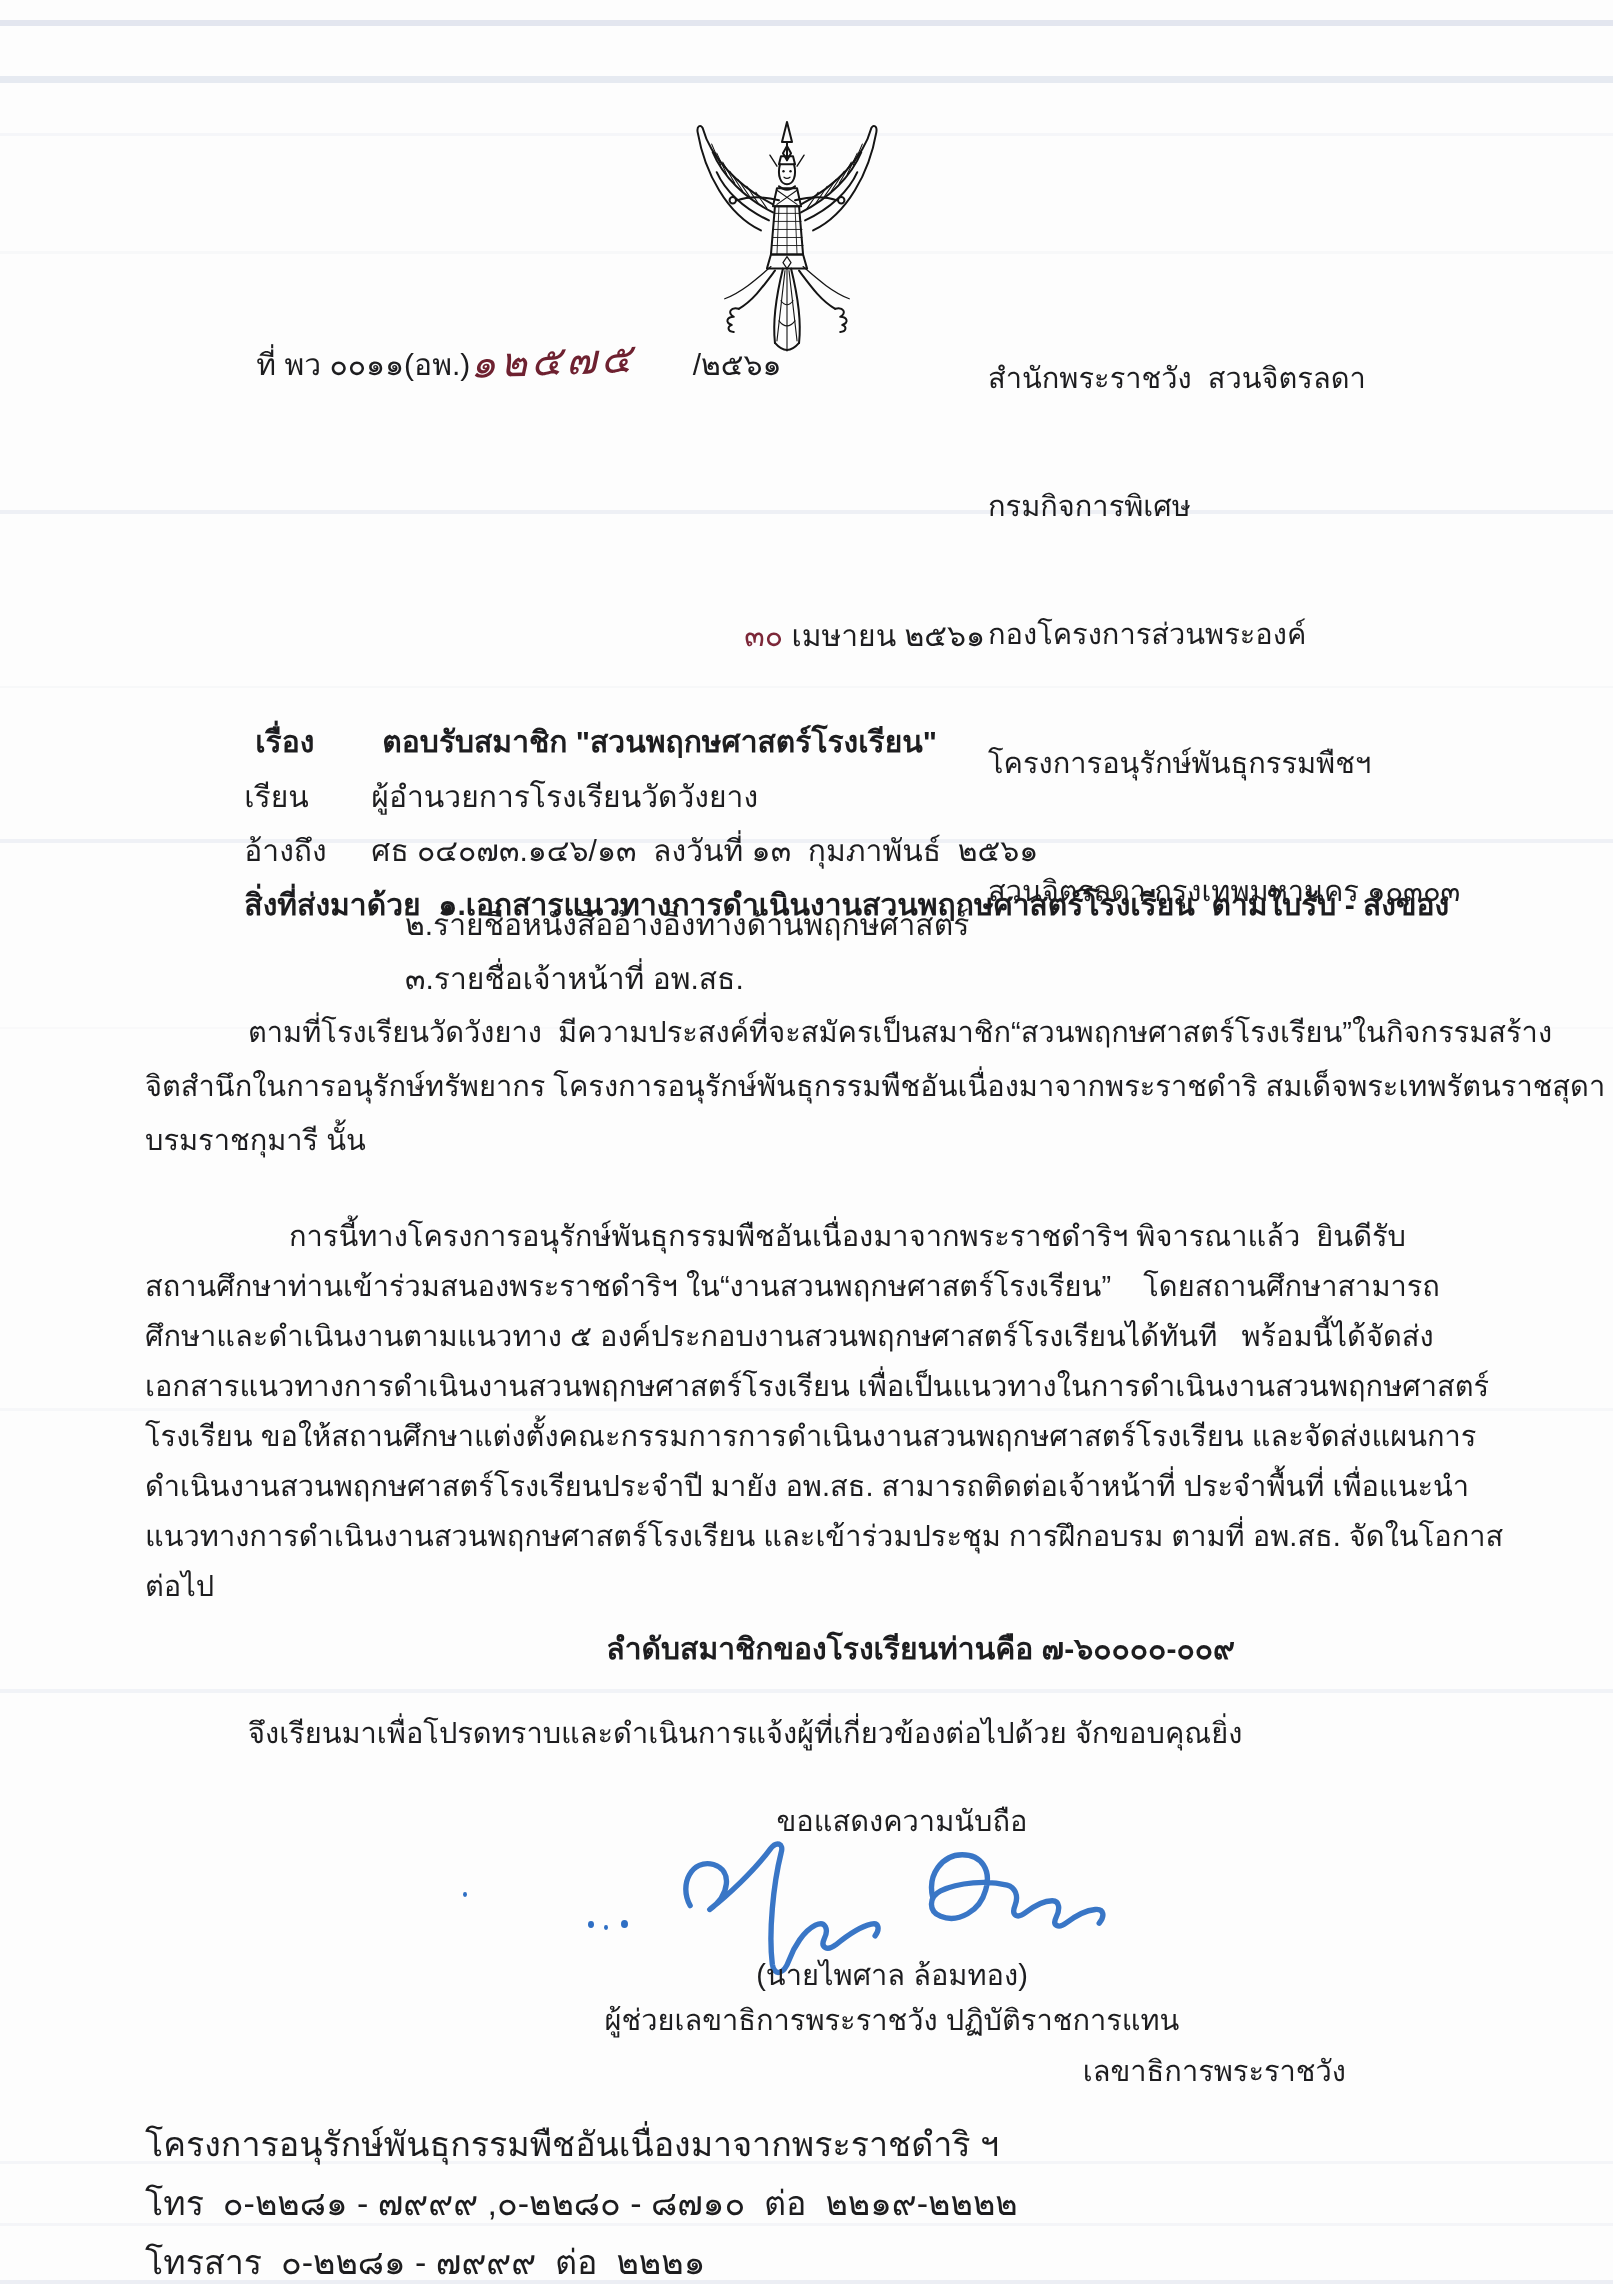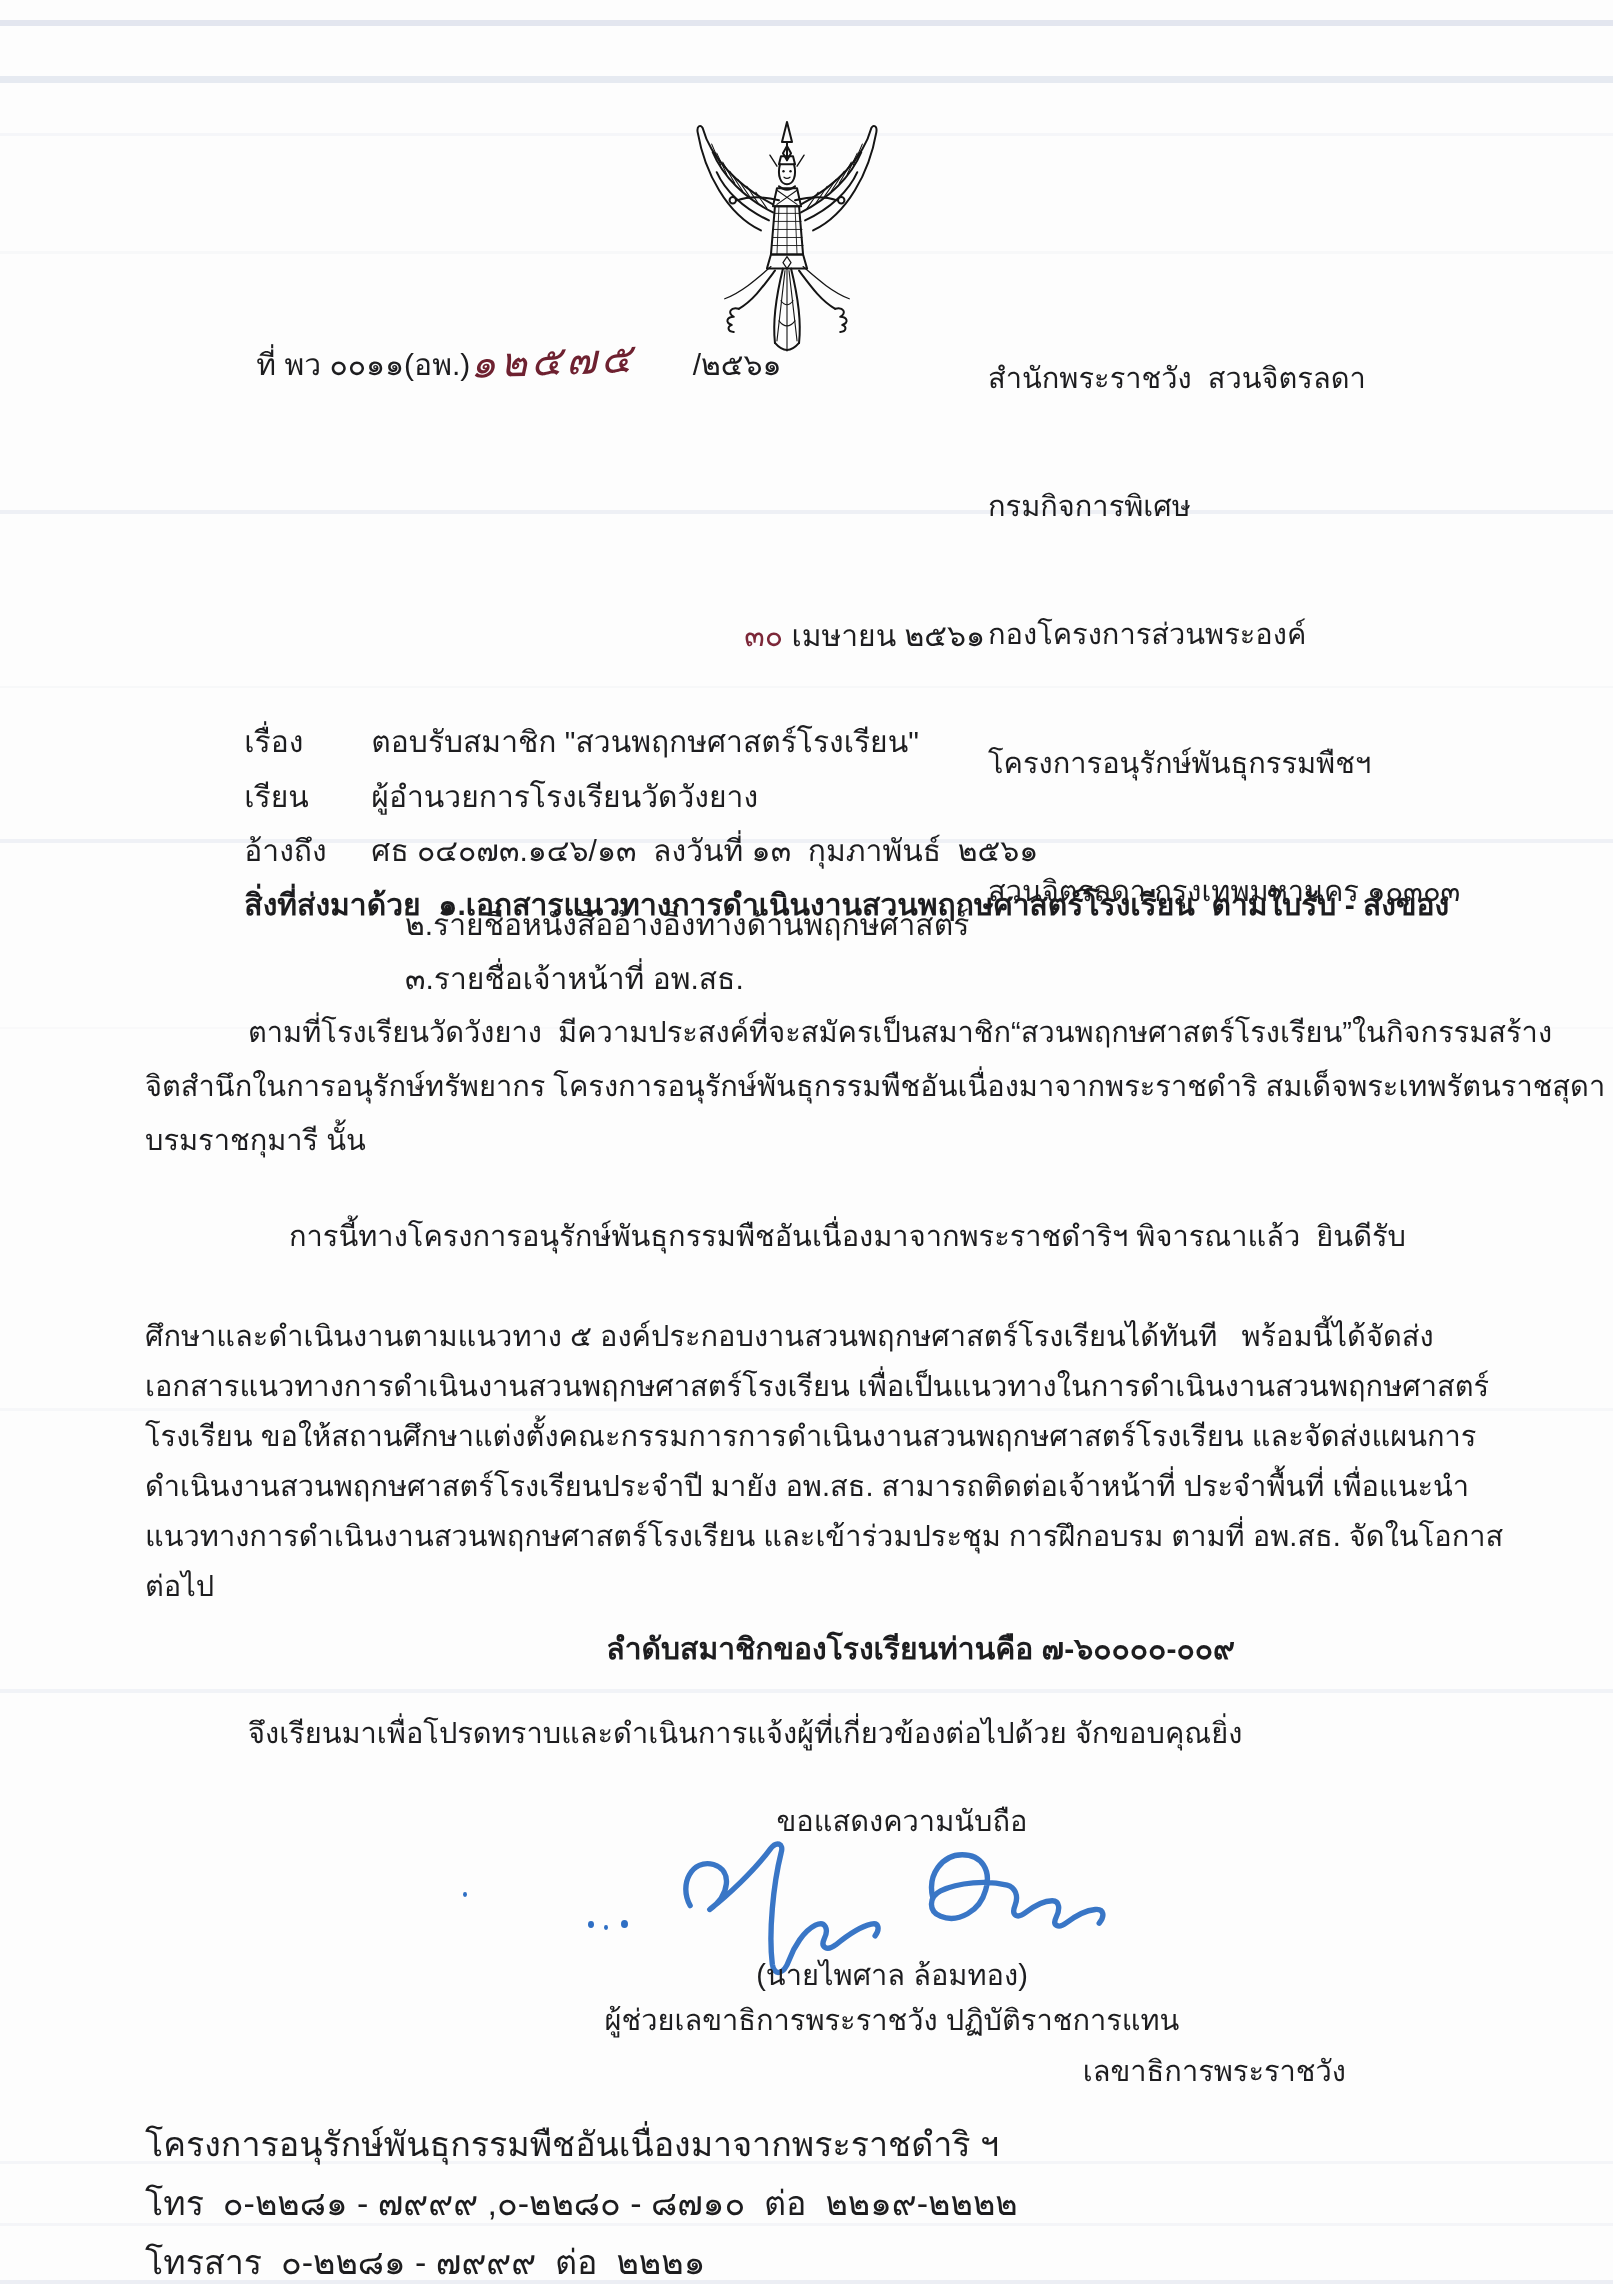--- a/index.html
+++ b/index.html
@@ -114,40 +114,41 @@
     <div>กรมกิจการพิเศษ</div>
     <div>กองโครงการส่วนพระองค์</div>
     <div>โครงการอนุรักษ์พันธุกรรมพืชฯ</div>
     <div>สวนจิตรลดา กรุงเทพมหานคร ๑๐๓๐๓</div>
   </div>
 
   <div class="abs tsm center" style="top:578px;left:647px;width:402px;">
     <span class="maroon">๓๐</span><span> เมษายน ๒๕๖๑</span>
   </div>
 
-  <div class="abs tsm" style="top:684px;left:211px;">
+  <div class="abs tsm" style="top:684px;left:222px;font-weight:bold;">
     <span style="display:inline-block;width:127px;">เรื่อง</span><span>ตอบรับสมาชิก "สวนพฤกษศาสตร์โรงเรียน"</span>
   </div>
   <div class="abs tsm" style="top:739px;left:211px;">
     <span style="display:inline-block;width:127px;">เรียน</span><span>ผู้อำนวยการโรงเรียนวัดวังยาง</span>
   </div>
   <div class="abs tsm" style="top:793px;left:211px;">
     <span style="display:inline-block;width:127px;">อ้างถึง</span><span>ศธ ๐๔๐๗๓.๑๔๖/๑๓  ลงวันที่ ๑๓  กุมภาพันธ์  ๒๕๖๑</span>
   </div>
   <div class="abs tsm" style="top:847px;left:211px;font-weight:bold;">
     <span style="display:inline-block;width:194px;">สิ่งที่ส่งมาด้วย</span><span>๑.เอกสารแนวทางการดำเนินงานสวนพฤกษศาสตร์โรงเรียน  ตามใบรับ - ส่งของ</span>
   </div>
   <div class="abs tsm" style="top:901px;left:405px;">๒.รายชื่อหนังสืออ้างอิงทางด้านพฤกษศาสตร์</div>
   <div class="abs tsm" style="top:955px;left:405px;">๓.รายชื่อเจ้าหน้าที่ อพ.สธ.</div>
 
   <div class="abs t" style="top:1014px;left:248px;">ตามที่โรงเรียนวัดวังยาง  มีความประสงค์ที่จะสมัครเป็นสมาชิก“สวนพฤกษศาสตร์โรงเรียน”ในกิจกรรมสร้าง</div>
   <div class="abs t" style="top:1068px;left:145px;">จิตสำนึกในการอนุรักษ์ทรัพยากร โครงการอนุรักษ์พันธุกรรมพืชอันเนื่องมาจากพระราชดำริ สมเด็จพระเทพรัตนราชสุดา ฯ สยาม</div>
   <div class="abs t" style="top:1122px;left:145px;">บรมราชกุมารี นั้น</div>
 
   <div class="abs t" style="top:1218px;left:289px;">การนี้ทางโครงการอนุรักษ์พันธุกรรมพืชอันเนื่องมาจากพระราชดำริฯ พิจารณาแล้ว  ยินดีรับ</div>
+  <div class="abs t" style="top:1268px;left:145px;">สถานศึกษาท่านเข้าร่วมสนองพระราชดำริฯ ใน“งานสวนพฤกษศาสตร์โรงเรียน”    โดยสถานศึกษาสามารถ</div>
   <div class="abs t" style="top:1318px;left:145px;">ศึกษาและดำเนินงานตามแนวทาง ๕ องค์ประกอบงานสวนพฤกษศาสตร์โรงเรียนได้ทันที   พร้อมนี้ได้จัดส่ง</div>
   <div class="abs t" style="top:1418px;left:145px;">โรงเรียน ขอให้สถานศึกษาแต่งตั้งคณะกรรมการการดำเนินงานสวนพฤกษศาสตร์โรงเรียน และจัดส่งแผนการ</div>
   <div class="abs t" style="top:1368px;left:145px;">เอกสารแนวทางการดำเนินงานสวนพฤกษศาสตร์โรงเรียน เพื่อเป็นแนวทางในการดำเนินงานสวนพฤกษศาสตร์</div>
   <div class="abs t" style="top:1468px;left:145px;">ดำเนินงานสวนพฤกษศาสตร์โรงเรียนประจำปี มายัง อพ.สธ. สามารถติดต่อเจ้าหน้าที่ ประจำพื้นที่ เพื่อแนะนำ</div>
   <div class="abs t" style="top:1518px;left:145px;">แนวทางการดำเนินงานสวนพฤกษศาสตร์โรงเรียน และเข้าร่วมประชุม การฝึกอบรม ตามที่ อพ.สธ. จัดในโอกาส</div>
   <div class="abs t" style="top:1568px;left:145px;">ต่อไป</div>
 
   <div class="abs tsm bold center" style="top:1625px;left:549px;width:686px;">ลำดับสมาชิกของโรงเรียนท่านคือ ๗-๖๐๐๐๐-๐๐๙</div>
 
   <div class="abs t" style="top:1715px;left:248px;">จึงเรียนมาเพื่อโปรดทราบและดำเนินการแจ้งผู้ที่เกี่ยวข้องต่อไปด้วย จักขอบคุณยิ่ง</div>

